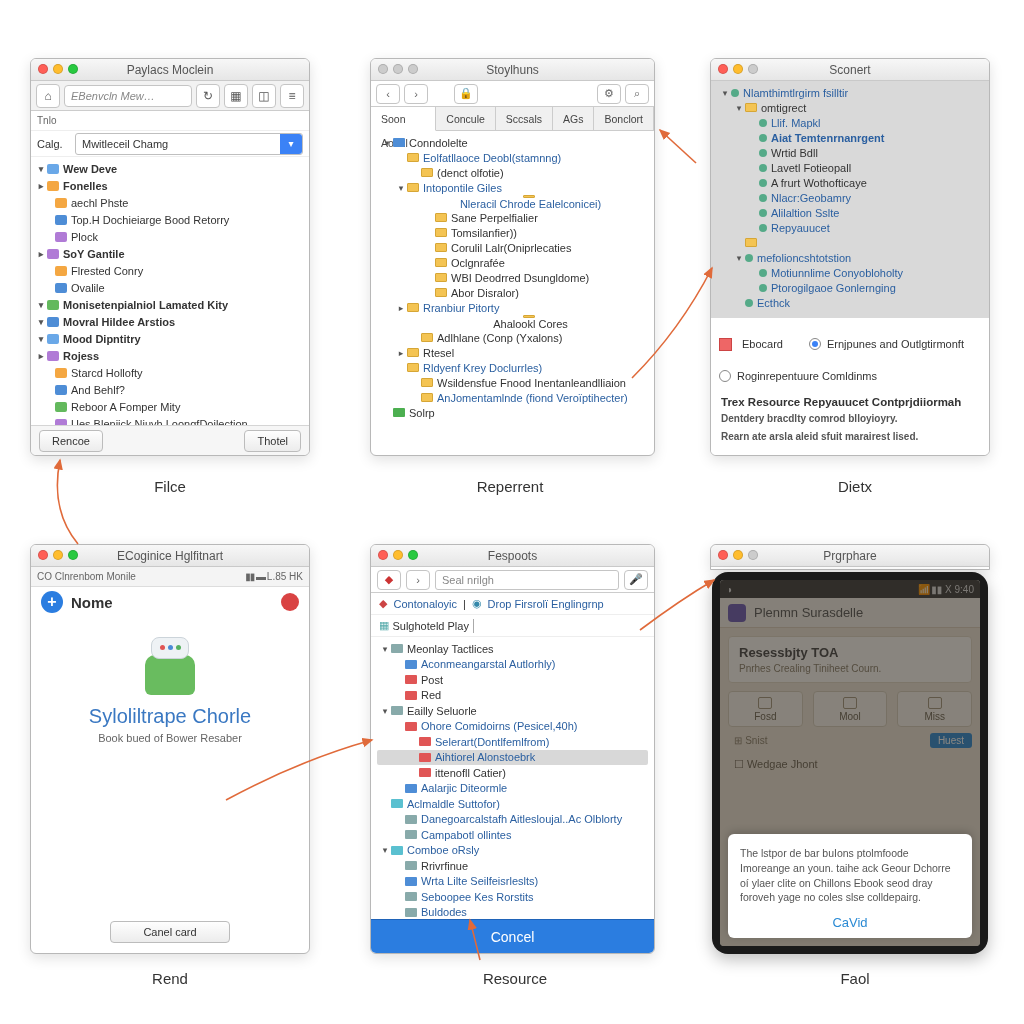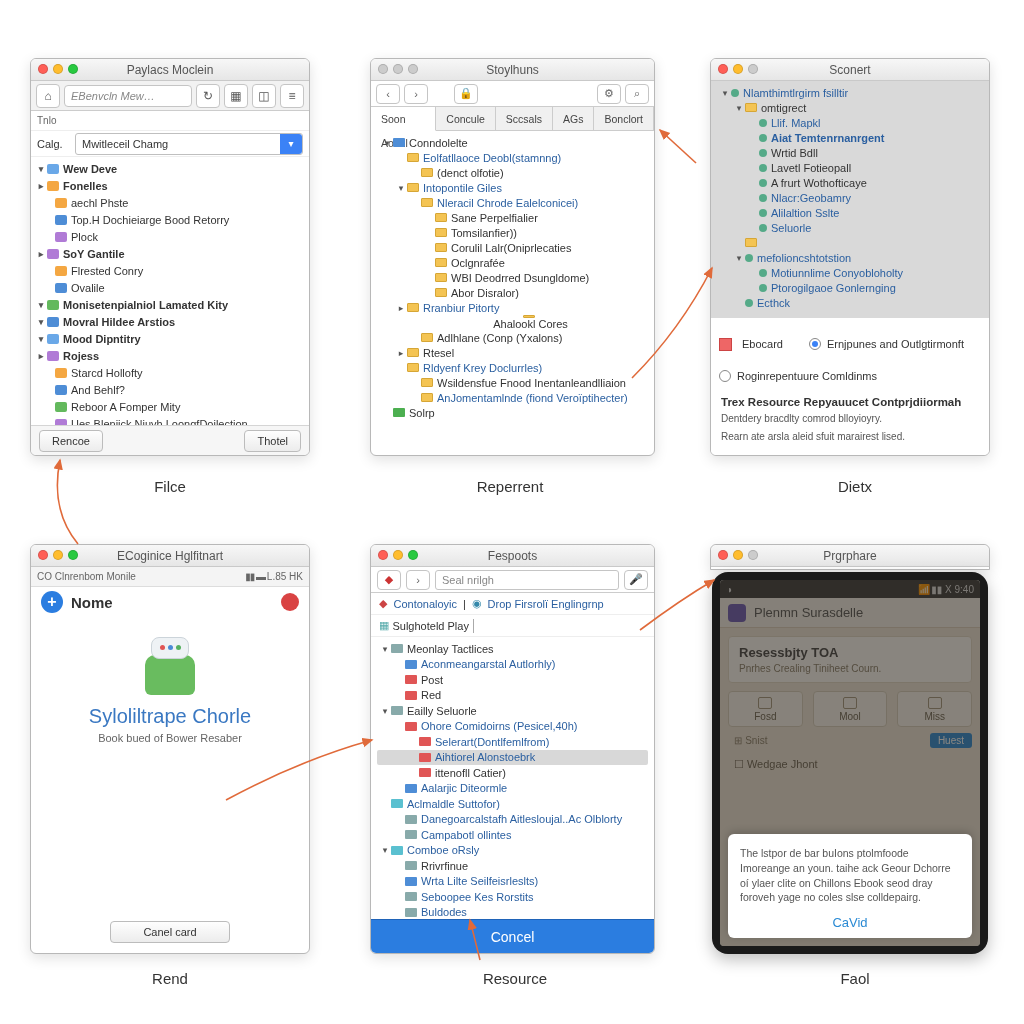--- a/index.html
+++ b/index.html
@@ -73,21 +73,21 @@
   
   .p3body { background:#d9d9d9; padding:4px 6px 8px; }
   .p3tree .n { display:flex; align-items:center; height:15px; }
   .p3row { display:flex; align-items:center; height:20px; gap:6px; margin-top:12px; }
   .rad { width:12px; height:12px; border:1px solid #888; border-radius:50%; background:#fff; display:inline-flex; align-items:center; justify-content:center; }
   .rad.on::after { content:""; width:6px; height:6px; border-radius:50%; background:#3b82f6; }
   .sq { width:13px; height:13px; border:1px solid #999; background:#fff; margin-right:4px; display:inline-block; }
   .sq.r { background:#e66; border-color:#c44; }
   .p3desc { padding:6px 10px 10px; background:#fff; }
   .p3desc h4 { font-size:11.5px; margin-bottom:4px; }
-  .p3desc p { font-size:10px; color:#555; line-height:1.35; margin-bottom:4px; }
+  .p3desc p { font-size:10px; color:#555; line-height:1.35; margin-bottom:4px;font-weight:bold; }
 
   
   .p4top { height:20px; background:#f4f4f4; border-bottom:1px solid #ddd; padding:0 6px; display:flex; align-items:center; justify-content:space-between; font-size:10px; color:#666; }
   .p4head { height:30px; display:flex; align-items:center; padding:0 10px; gap:8px; }
   .plusc { width:22px; height:22px; border-radius:50%; background:#2b7de0; color:#fff; display:flex; align-items:center; justify-content:center; font-weight:bold; font-size:16px; }
   .redc  { width:18px; height:18px; border-radius:50%; background:#d94343; margin-left:auto; }
   .p4main { text-align:center; padding:12px 10px 0; }
   .robot { width:74px; height:62px; margin:8px auto 6px; position:relative; }
   .robot .body { position:absolute; left:12px; top:18px; width:50px; height:40px; background:#69bc5f; border-radius:10px 10px 6px 6px; }
   .robot .head { position:absolute; left:18px; top:0; width:38px; height:22px; background:#eef2f5; border:1px solid #ccd4da; border-radius:8px; }
@@ -283,21 +283,21 @@
       <div class="n" style="padding-left: 34px;">
         <span class="tri"></span>
         <span class="fi y"></span>
         <span class="">(denct olfotie)</span>
       </div>
       <div class="n" style="padding-left: 20px;">
         <span class="tri">▾ </span>
         <span class="fi y"></span>
         <span class="link">Intopontile Giles</span>
       </div>
-      <div class="n" style="padding-left: 34px;">
+      <div class="n" style="padding-left: 34px; flex-direction: column;">
         <span class="tri"></span>
         <span class="fi y"></span>
         <span class="link">Nleracil Chrode Ealelconicei)</span>
       </div>
       <div class="n" style="padding-left: 48px;">
         <span class="tri"></span>
         <span class="fi y"></span>
         <span class="">Sane Perpelfialier</span>
       </div>
       <div class="n" style="padding-left: 48px;">
@@ -421,21 +421,21 @@
           <span class="link" style="">Nlacr:Geobamry</span>
         </div>
         <div class="n" style="padding-left: 32px;">
           <span class="tri"></span>
           <span style="display:inline-block;width:8px;height:8px;border-radius:50%;background:#5a8;margin-right:4px"></span>
           <span class="link" style="">Alilaltion Sslte</span>
         </div>
         <div class="n" style="padding-left: 32px;">
           <span class="tri"></span>
           <span style="display:inline-block;width:8px;height:8px;border-radius:50%;background:#5a8;margin-right:4px"></span>
-          <span class="link" style="">Seluorle</span>
+          <span class="link" style="">Repyauucet</span>
         </div>
         <div class="n" style="padding-left: 18px;">
           <span class="tri"></span>
           <span class="fi y"></span>
           <span class="" style="">  </span>
         </div>
         <div class="n" style="padding-left: 18px;">
           <span class="tri">▾ </span>
           <span style="display:inline-block;width:8px;height:8px;border-radius:50%;background:#5a8;margin-right:4px"></span>
           <span class="link" style="">mefolioncshtotstion</span>

